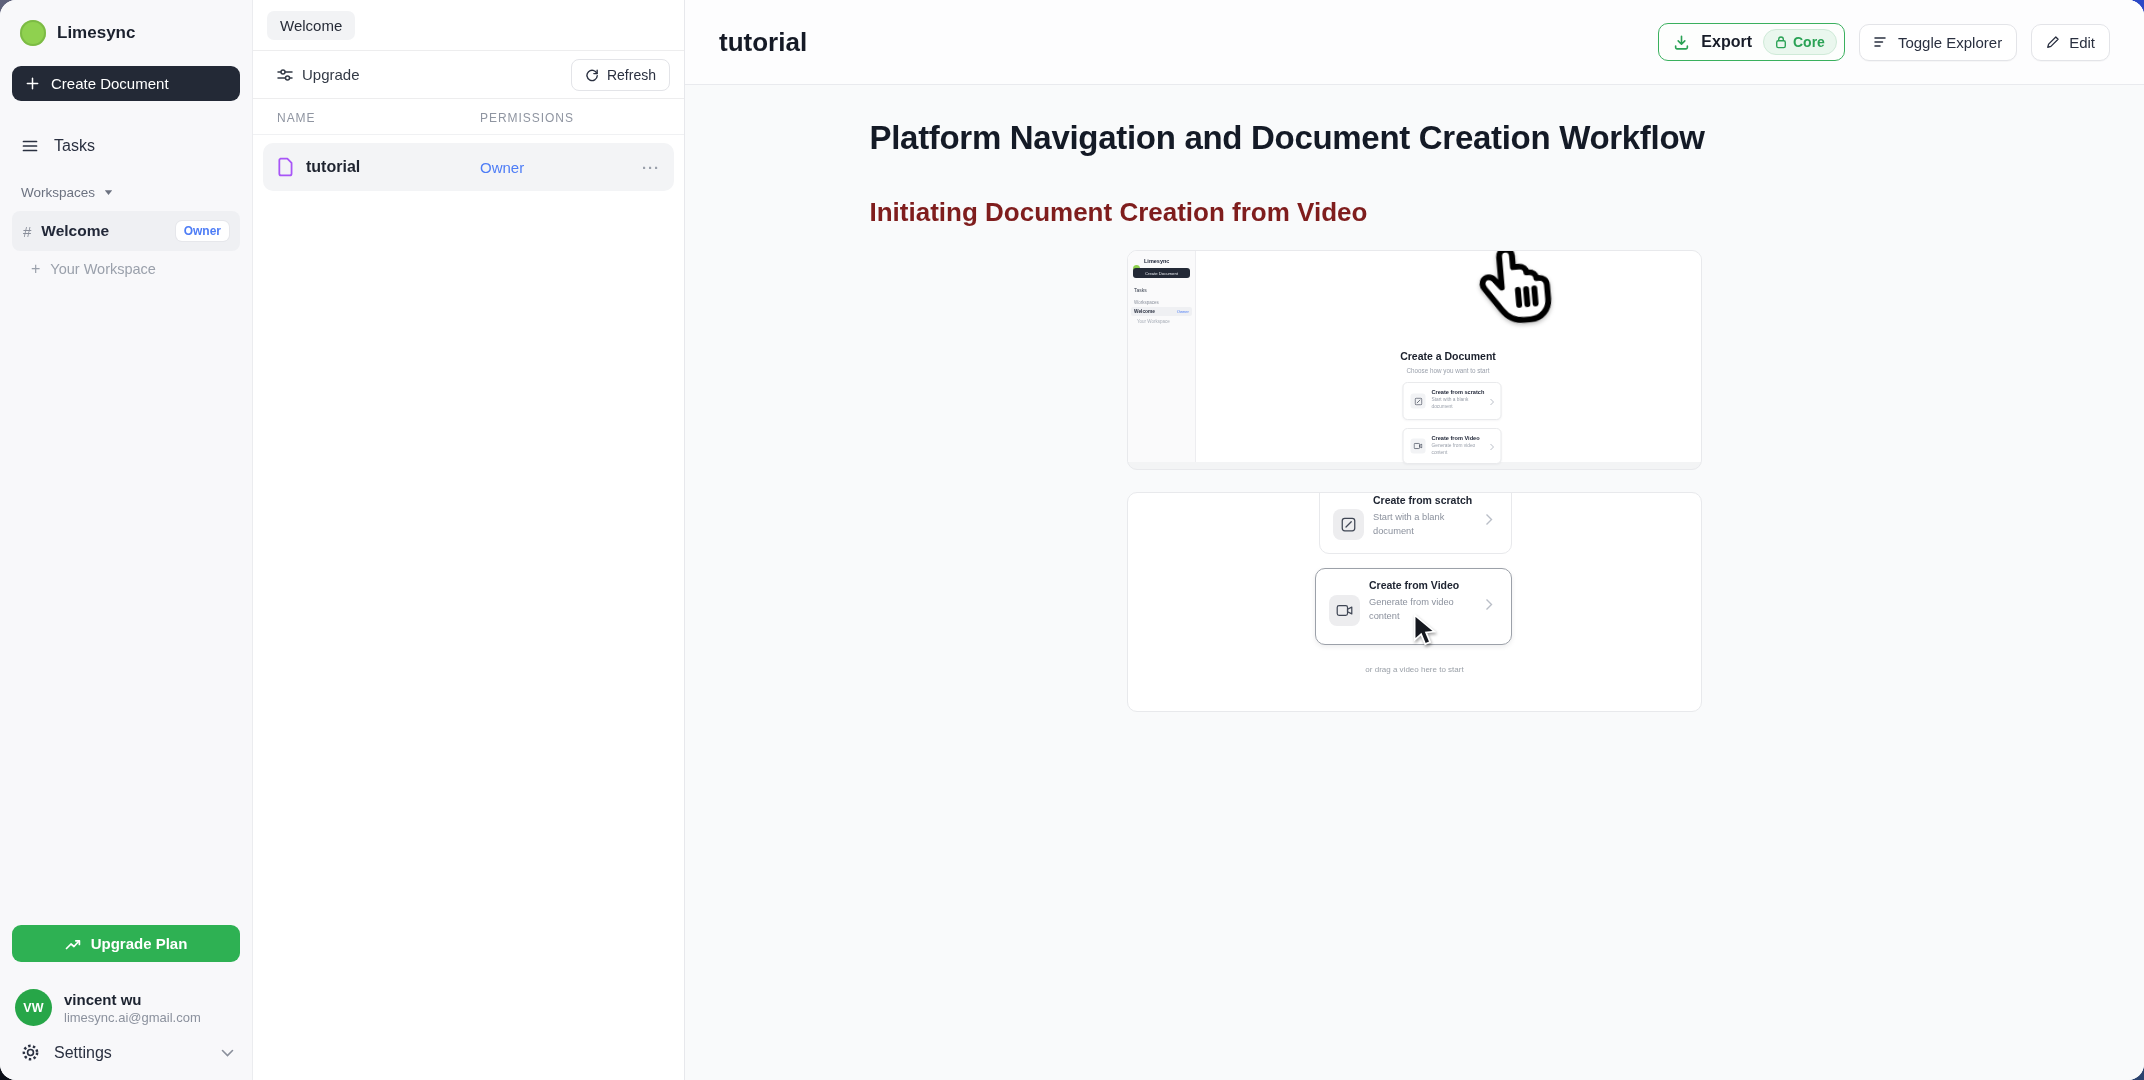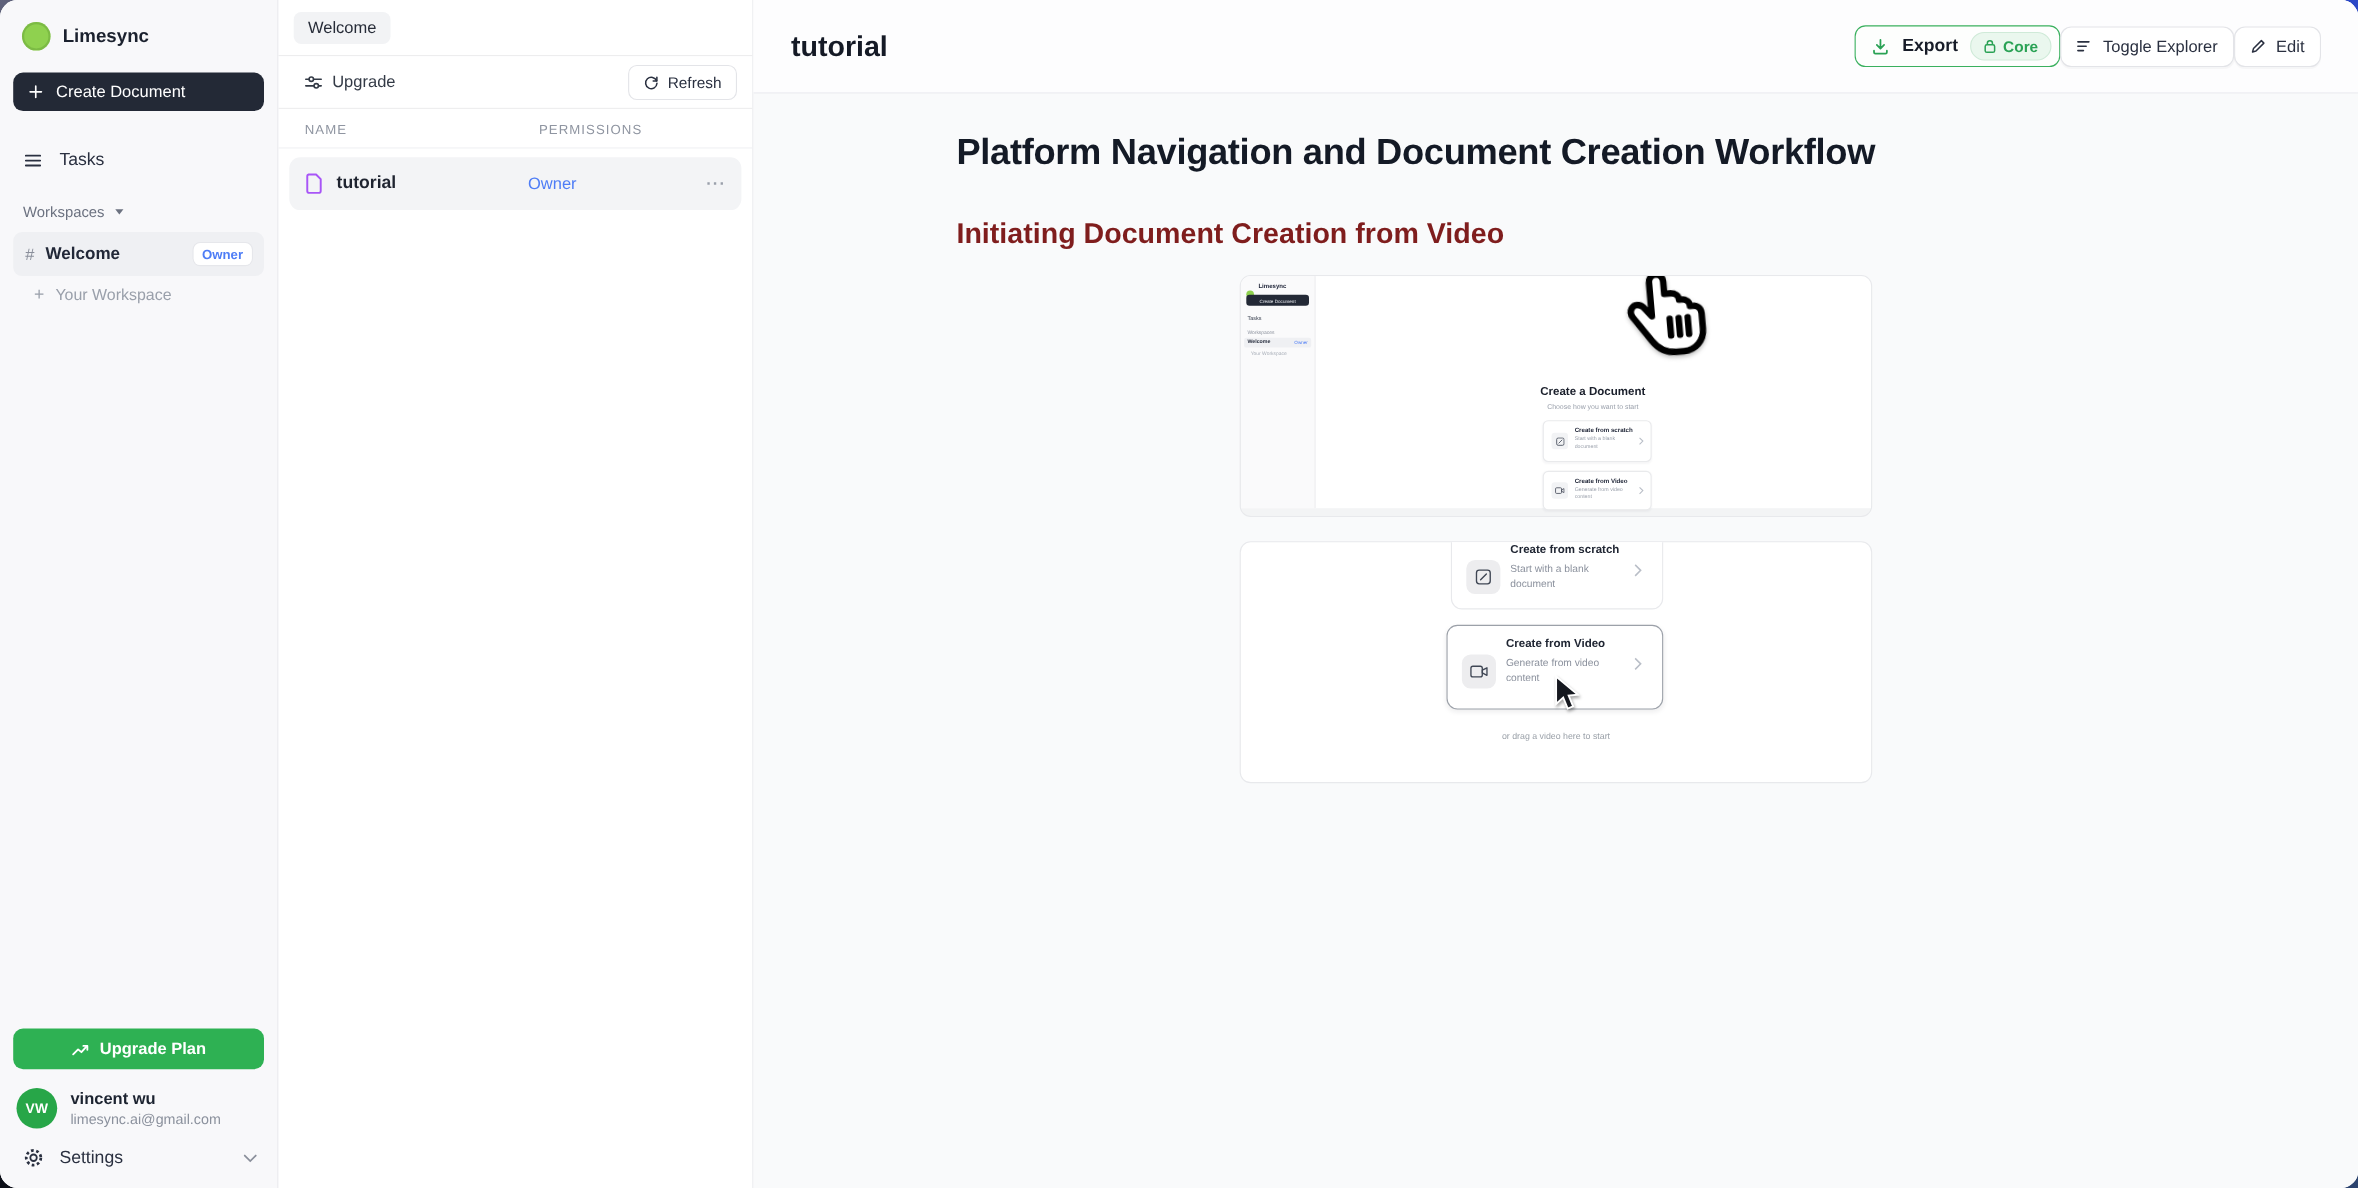--- a/index.html
+++ b/index.html
@@ -26,52 +26,52 @@
   .ws-item{margin-top:11px;background:#eff0f3;border-radius:8px;height:40px;display:flex;align-items:center;gap:10px;
     padding:0 11px;cursor:pointer;}
   .ws-hash{color:#8a8f9b;font-size:15px;}
   .ws-name{font-size:15.5px;font-weight:600;color:#222838;}
   .ws-badge{margin-left:auto;background:#fff;border-radius:6px;padding:3px 8px;color:#4e7df6;font-size:12px;font-weight:600;
     box-shadow:0 0 0 1px rgba(20,30,60,.04);}
   .ws-sub{margin-top:9px;display:flex;align-items:center;gap:10px;padding-left:19px;font-size:14.5px;color:#9aa0ab;cursor:pointer;}
   .side-bottom{position:absolute;left:12px;right:12px;bottom:14px;}
   .upgrade-btn{height:37px;background:#2eb153;border-radius:9px;color:#fff;font-size:15px;font-weight:600;
     display:flex;align-items:center;justify-content:center;gap:10px;cursor:pointer;}
-  .user-row{margin-top:17px;display:flex;align-items:center;gap:12px;padding-left:3px;}
+  .user-row{margin-top:27px;display:flex;align-items:center;gap:12px;padding-left:3px;}
   .avatar{width:37px;height:37px;border-radius:50%;background:#27a648;color:#fff;font-size:12.5px;font-weight:700;
     display:flex;align-items:center;justify-content:center;letter-spacing:.02em;}
   .user-name{font-size:15px;font-weight:700;color:#1c2330;line-height:19px;}
   .user-email{font-size:13px;color:#8b919d;line-height:17px;}
   .settings-row{margin-top:17px;display:flex;align-items:center;gap:14px;padding:0 6px 4px 9px;font-size:16px;color:#2a3040;cursor:pointer;}
   .settings-row .chev{margin-left:auto;color:#8a8f9b;display:flex;}
 
   
   .explorer{background:#fff;border-right:1px solid #e7e8ec;display:flex;flex-direction:column;box-sizing:border-box;}
   .tab-row{height:50px;border-bottom:1px solid #ededee;display:flex;align-items:center;padding:0 14px;flex:none;}
   .tab-pill{background:#f2f3f5;border-radius:7px;padding:6px 13px;font-size:15px;font-weight:500;color:#272c38;cursor:pointer;}
   .toolbar{height:47px;border-bottom:1px solid #ededee;display:flex;align-items:center;padding:0 14px;flex:none;}
   .advanced{display:flex;align-items:center;gap:9px;color:#333a46;font-size:15px;padding-left:10px;cursor:pointer;}
   .refresh-btn{margin-left:auto;border:1px solid #e3e4e8;background:#fff;border-radius:8px;padding:7px 13px;
     display:flex;align-items:center;gap:8px;font-size:14px;color:#2a3040;cursor:pointer;}
-  .thead{display:flex;align-items:center;padding:12px 24px 9px;border-bottom:1px solid #f0f1f3;flex:none;gap:10px;}
+  .thead{display:flex;align-items:center;padding:12px 24px 9px;border-bottom:1px solid #f0f1f3;flex:none;}
   .th{font-size:12px;letter-spacing:.08em;color:#8f95a1;}
   .th-name{width:203px;}
   .trow{margin:8px 10px 0;background:#f3f4f6;border-radius:10px;height:48px;display:flex;align-items:center;
     padding:0 14px;cursor:pointer;}
   .trow .cell-name{display:flex;align-items:center;gap:11px;width:203px;}
   .row-title{font-size:16px;font-weight:600;color:#1f2430;}
   .row-perm{font-size:15px;font-weight:500;color:#4e7df6;}
   .row-more{margin-left:auto;color:#9aa0ab;font-size:15px;font-weight:700;letter-spacing:1px;cursor:pointer;}
 
   
   .main{display:flex;flex-direction:column;min-width:0;background:#f9fafb;}
   .main-header{height:84px;flex:none;background:#fdfdfe;border-bottom:1px solid #e9eaee;
     display:flex;align-items:center;padding:0 34px;}
   .doc-title{font-size:26px;font-weight:700;color:#151a26;}
-  .hdr-actions{margin-left:auto;display:flex;align-items:center;}
+  .hdr-actions{margin-left:auto;display:flex;align-items:center;gap:14px;}
   .export-btn{display:inline-flex;align-items:center;gap:11px;border:1.5px solid #3ab05e;border-radius:10px;
     background:#fdfefd;padding:5px 7px 5px 14px;cursor:pointer;}
   .export-label{font-size:16px;font-weight:600;color:#171c28;}
   .core-pill{display:inline-flex;align-items:center;gap:6px;background:#eaf7ee;border:1px solid #cfead8;border-radius:999px;
     padding:4px 11px;color:#2aa255;font-size:14px;font-weight:600;}
   .ghost-btn{display:inline-flex;align-items:center;gap:9px;border:1px solid #e3e4e8;background:#fff;border-radius:10px;
     padding:9px 14px;font-size:15px;color:#2a3040;cursor:pointer;box-shadow:0 1px 1px rgba(15,20,40,.03);}
   .content{flex:1;overflow:hidden;}
   .doc-col{width:1090px;margin:0 auto;}
   .doc-col h1{font-size:33px;font-weight:700;color:#141a26;letter-spacing:-.3px;margin:34px 0 0;}

